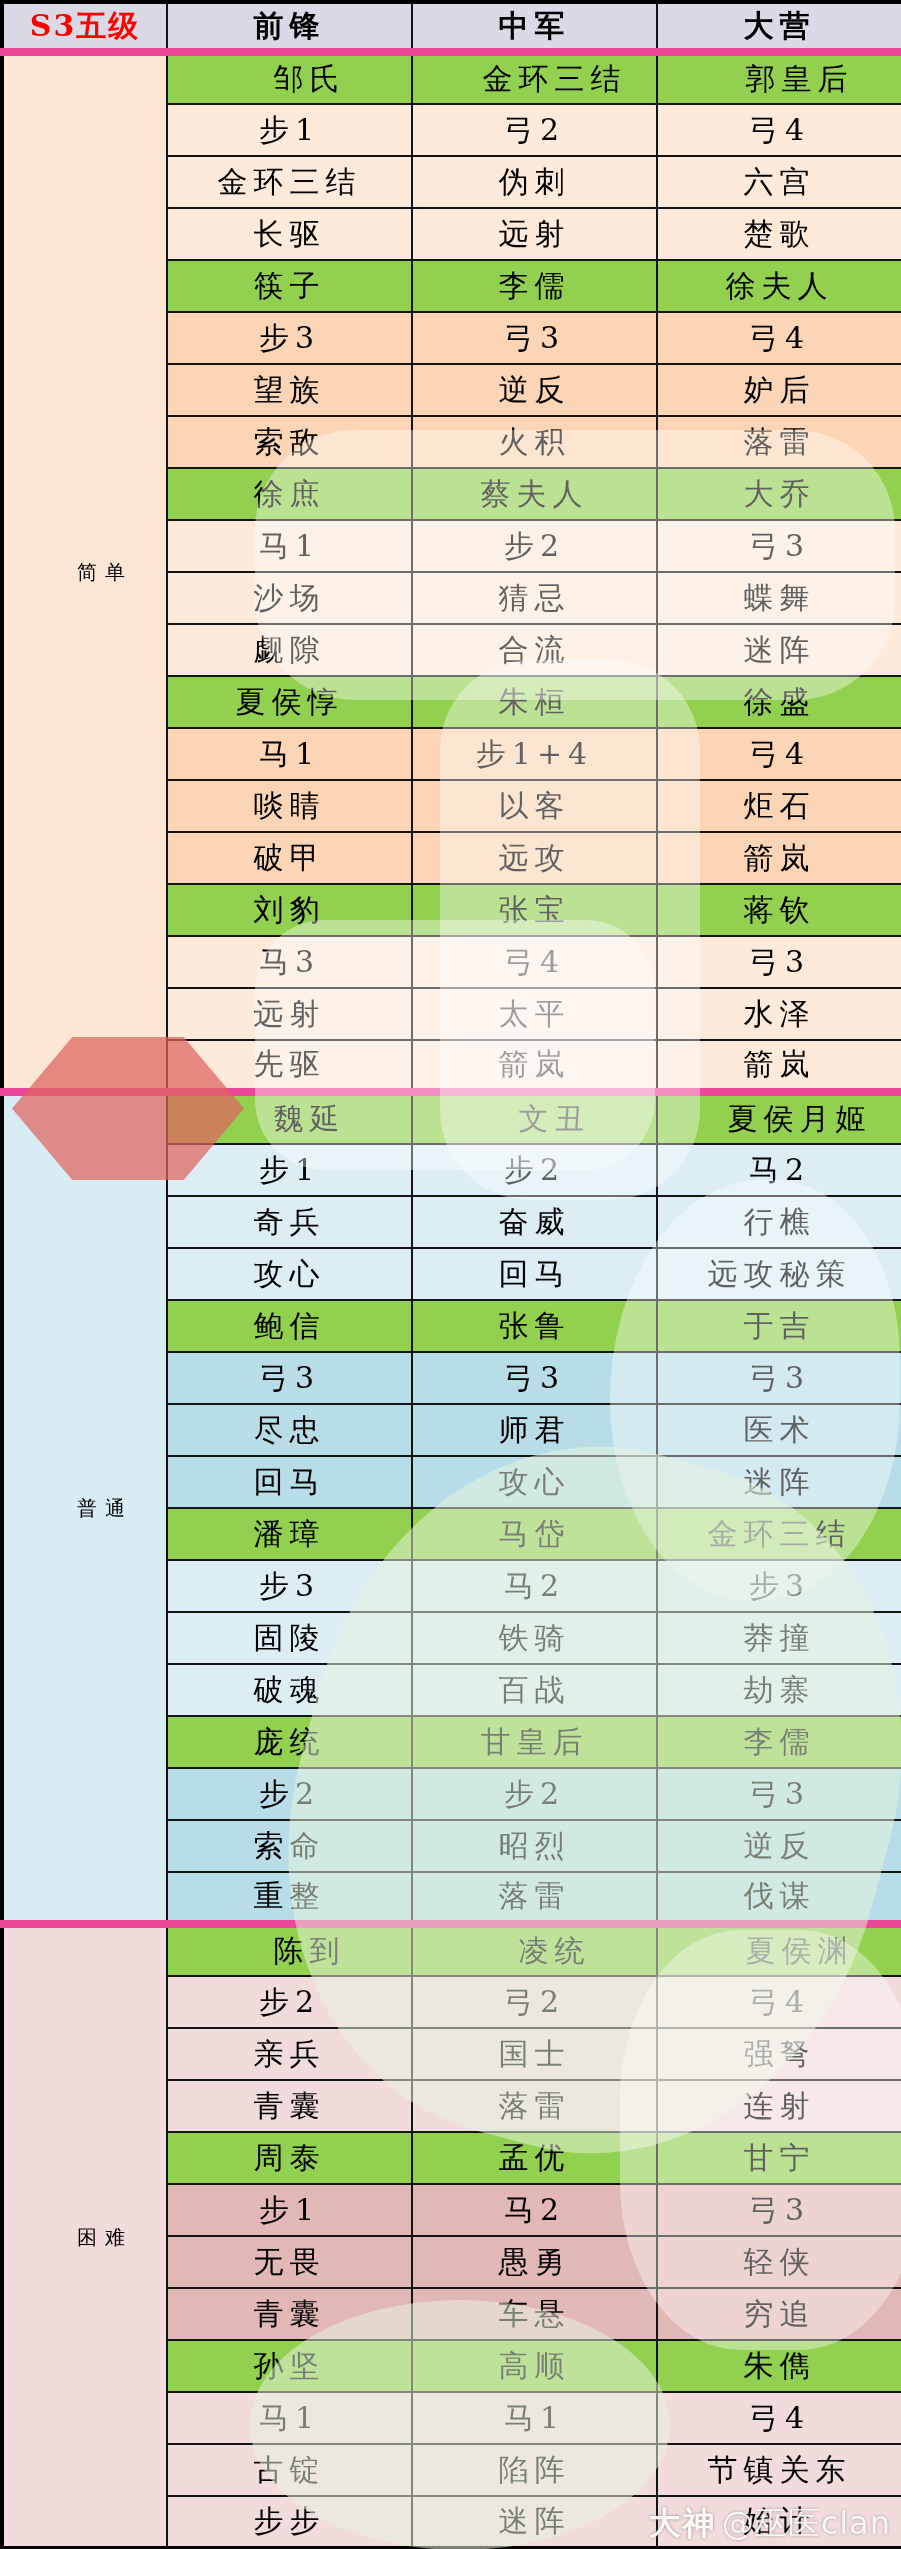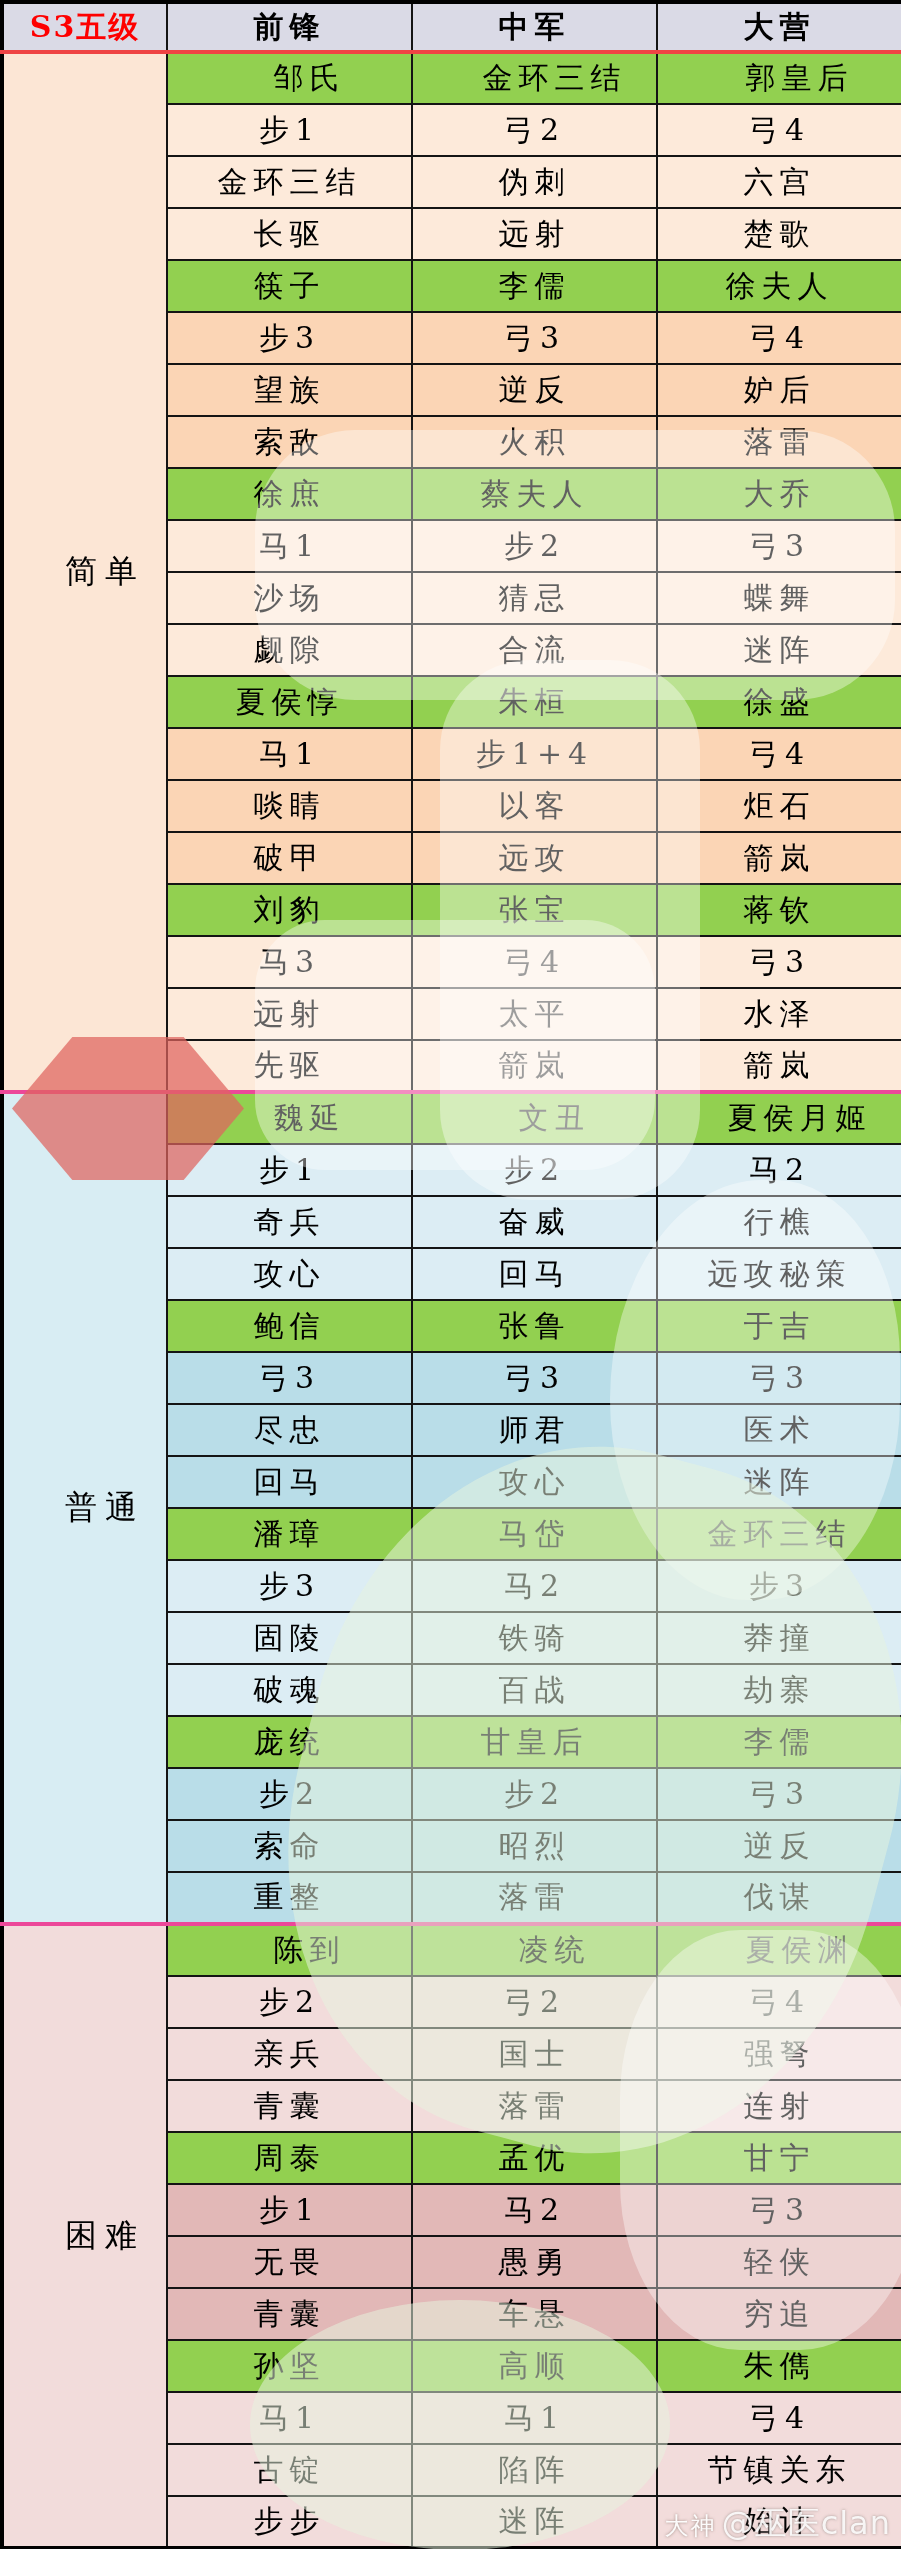--- a/index.html
+++ b/index.html
@@ -22,23 +22,23 @@
   }
   .grid th,.grid td{
     border:2px solid #141414;text-align:center;vertical-align:middle;
     padding:0;overflow:hidden;white-space:nowrap;
     font-size:30px;color:#000;letter-spacing:6px;
   }
   .grid thead tr{height:50px;}
   .grid thead th{background:var(--header-bg);border-bottom:4px solid #ef4444;font-weight:600;}
   .grid th.corner{color:var(--corner-text);font-weight:bold;letter-spacing:2px;}
   .grid tbody tr{height:52px;}
-  tr.section-start td{border-top:4px solid #ec4899;padding-left:40px;}
+  tr.section-start td{border-top:8px solid #ec4899;padding-left:40px;}
   tr.hero-row td{background:var(--green);}
-  td.section-label{font-size:32px;letter-spacing:8px;}
+  td.section-label{font-size:20px;letter-spacing:8px;}
   td.theme-peach{background:var(--label-peach);}
   td.theme-blue{background:var(--label-blue);}
   td.theme-pink{background:var(--label-pink);}
   tr.row-peach-light td{background:var(--peach-light);}
   tr.row-peach-dark td{background:var(--peach-dark);}
   tr.row-blue-light td{background:var(--blue-light);}
   tr.row-blue-dark td{background:var(--blue-dark);}
   tr.row-pink-light td{background:var(--pink-light);}
   tr.row-pink-dark td{background:var(--pink-dark);}
   tr.hero-row td.section-label{background:var(--label-peach);}
@@ -51,21 +51,21 @@
   .hexagon{
     position:absolute;left:12px;top:1037px;width:232px;height:143px;
     background:rgba(223,100,94,0.72);z-index:3;pointer-events:none;
     clip-path:polygon(26% 0,74% 0,100% 50%,74% 100%,26% 100%,0 50%);
   }
   .wm-text{
     position:absolute;right:10px;top:2502px;z-index:4;pointer-events:none;
     white-space:nowrap;font-family:"DejaVu Sans","Liberation Sans",sans-serif;
   }
   .wm-text .brand{
-    font-size:24px;font-weight:normal;color:rgba(255,255,255,0.95);
+    font-size:32px;font-weight:bold;color:rgba(255,255,255,0.95);
     text-shadow:0 0 3px rgba(130,110,100,0.8);letter-spacing:2px;
   }
   .wm-text .handle{
     font-size:32px;color:rgba(255,255,255,0.88);
     text-shadow:0 0 3px rgba(130,120,115,0.7);letter-spacing:1px;
   }
 </style>
 </head>
 <body>
 

